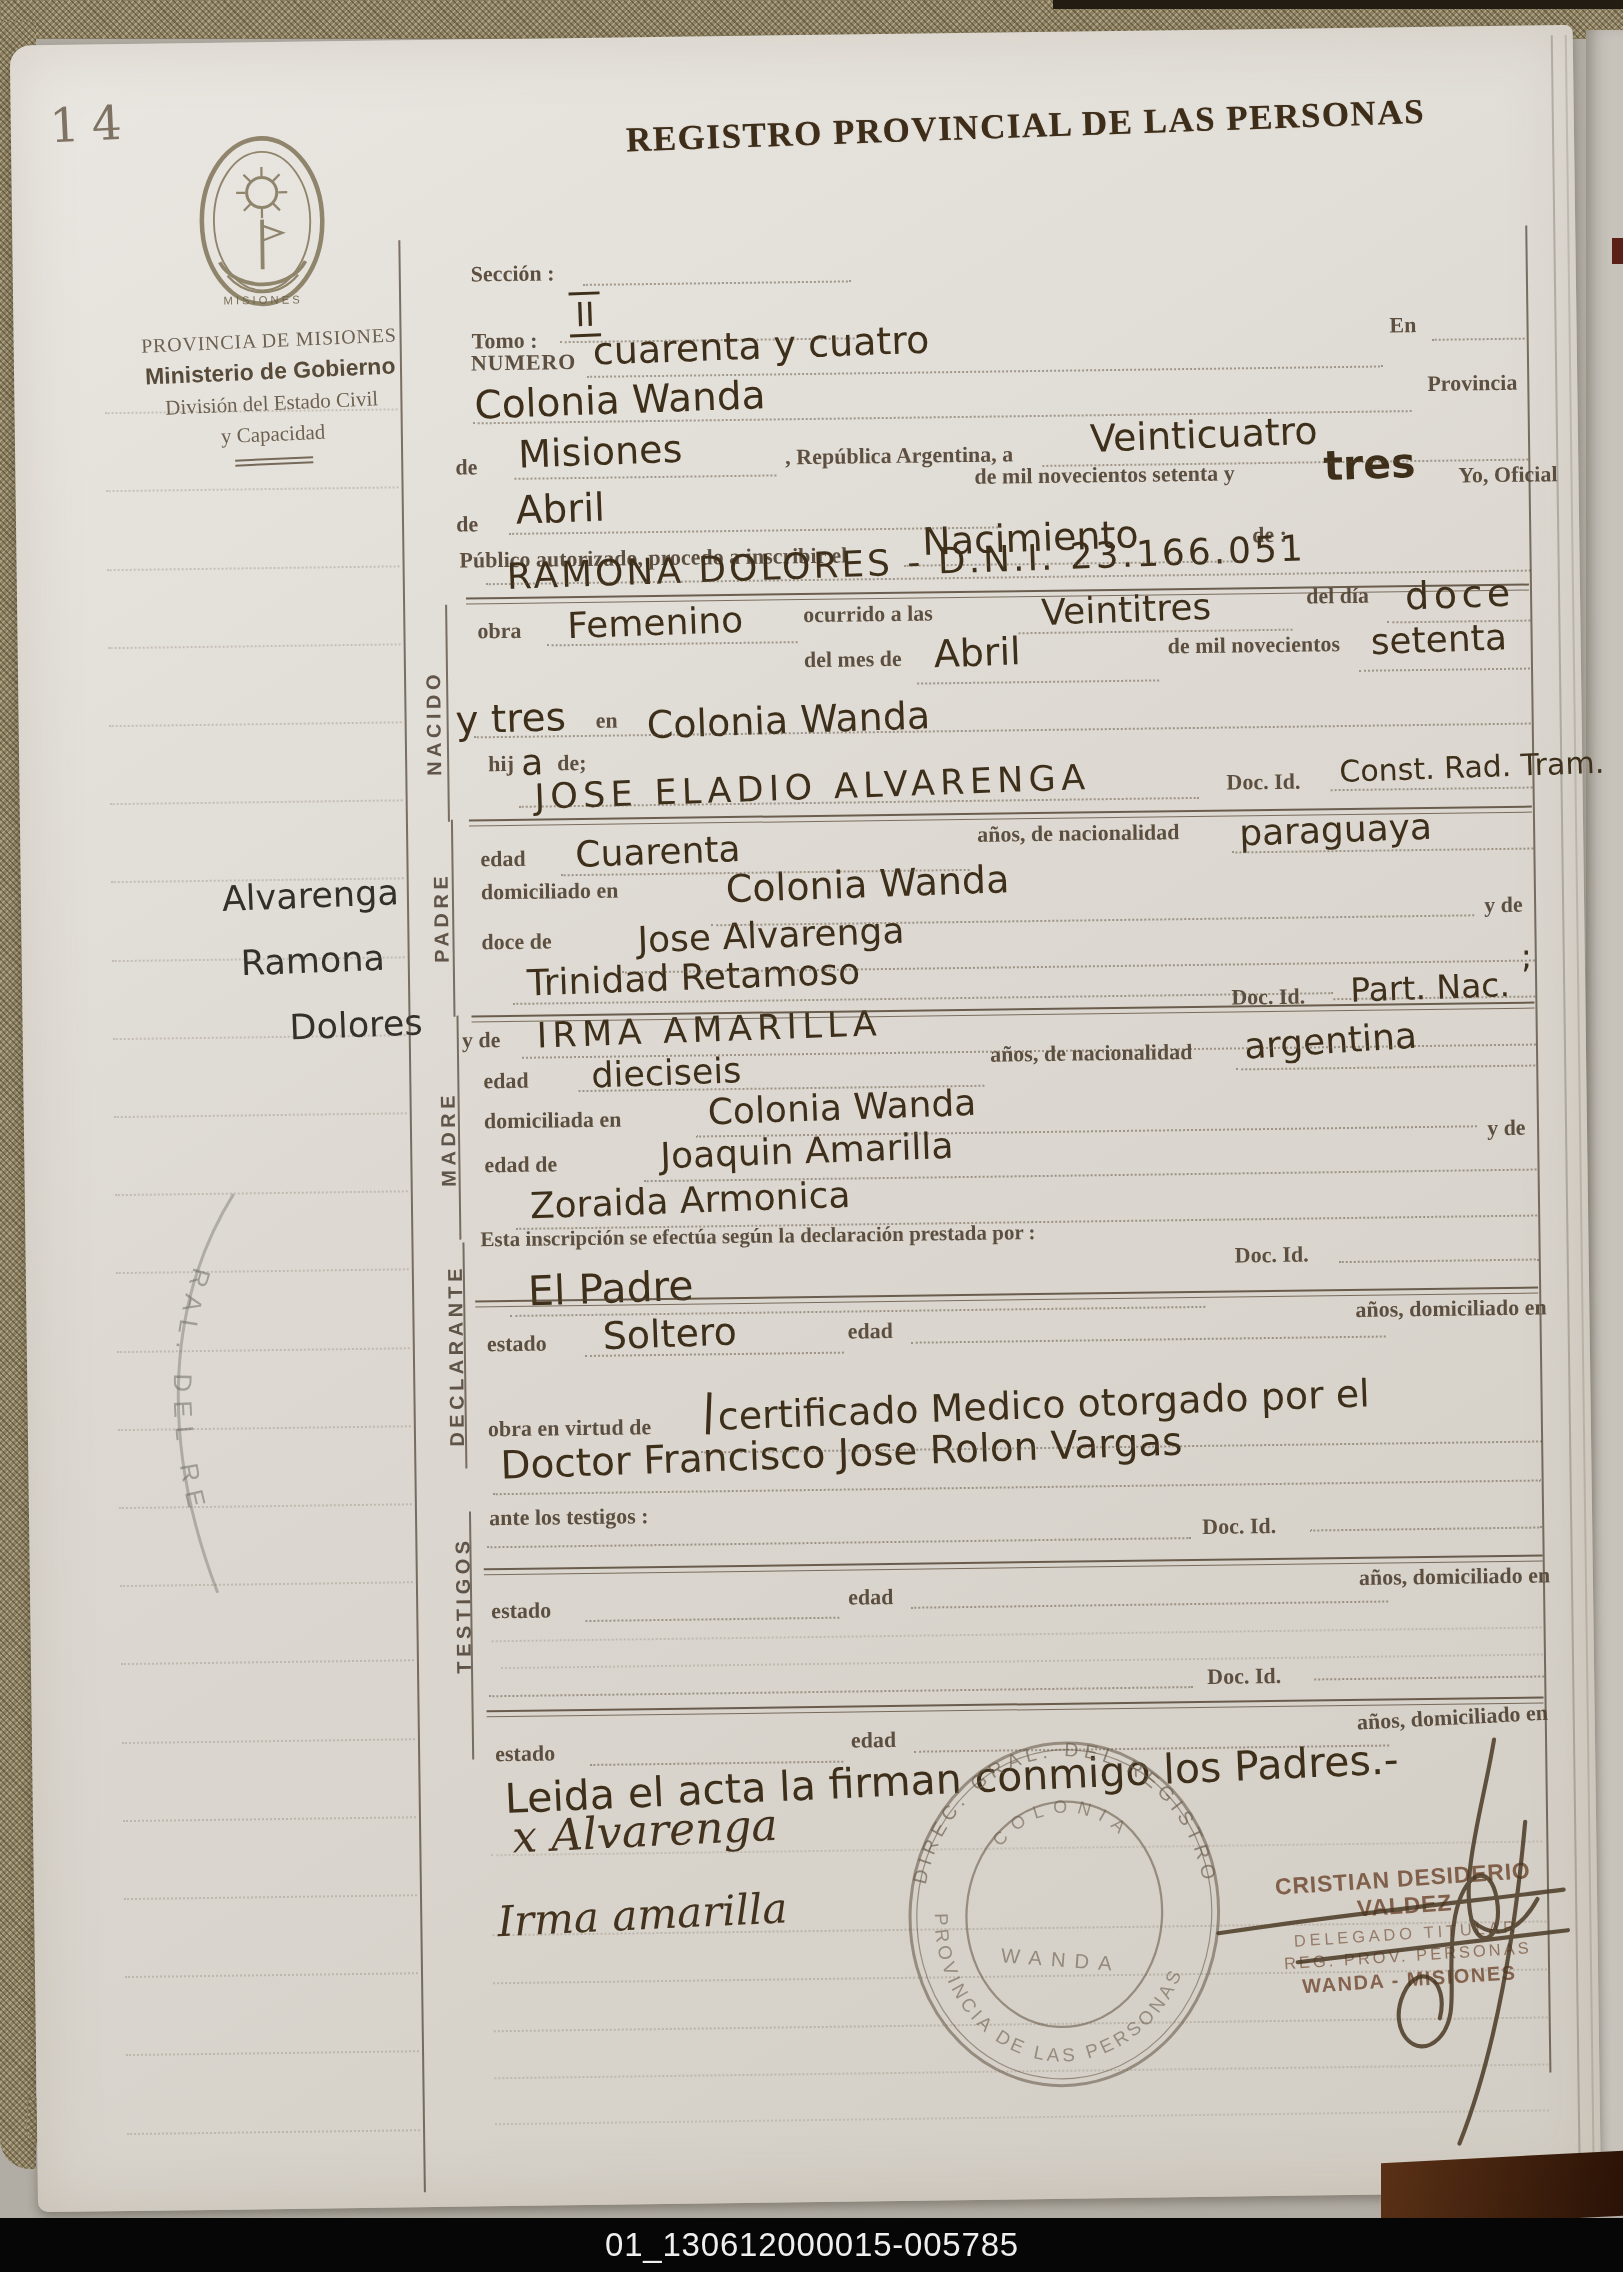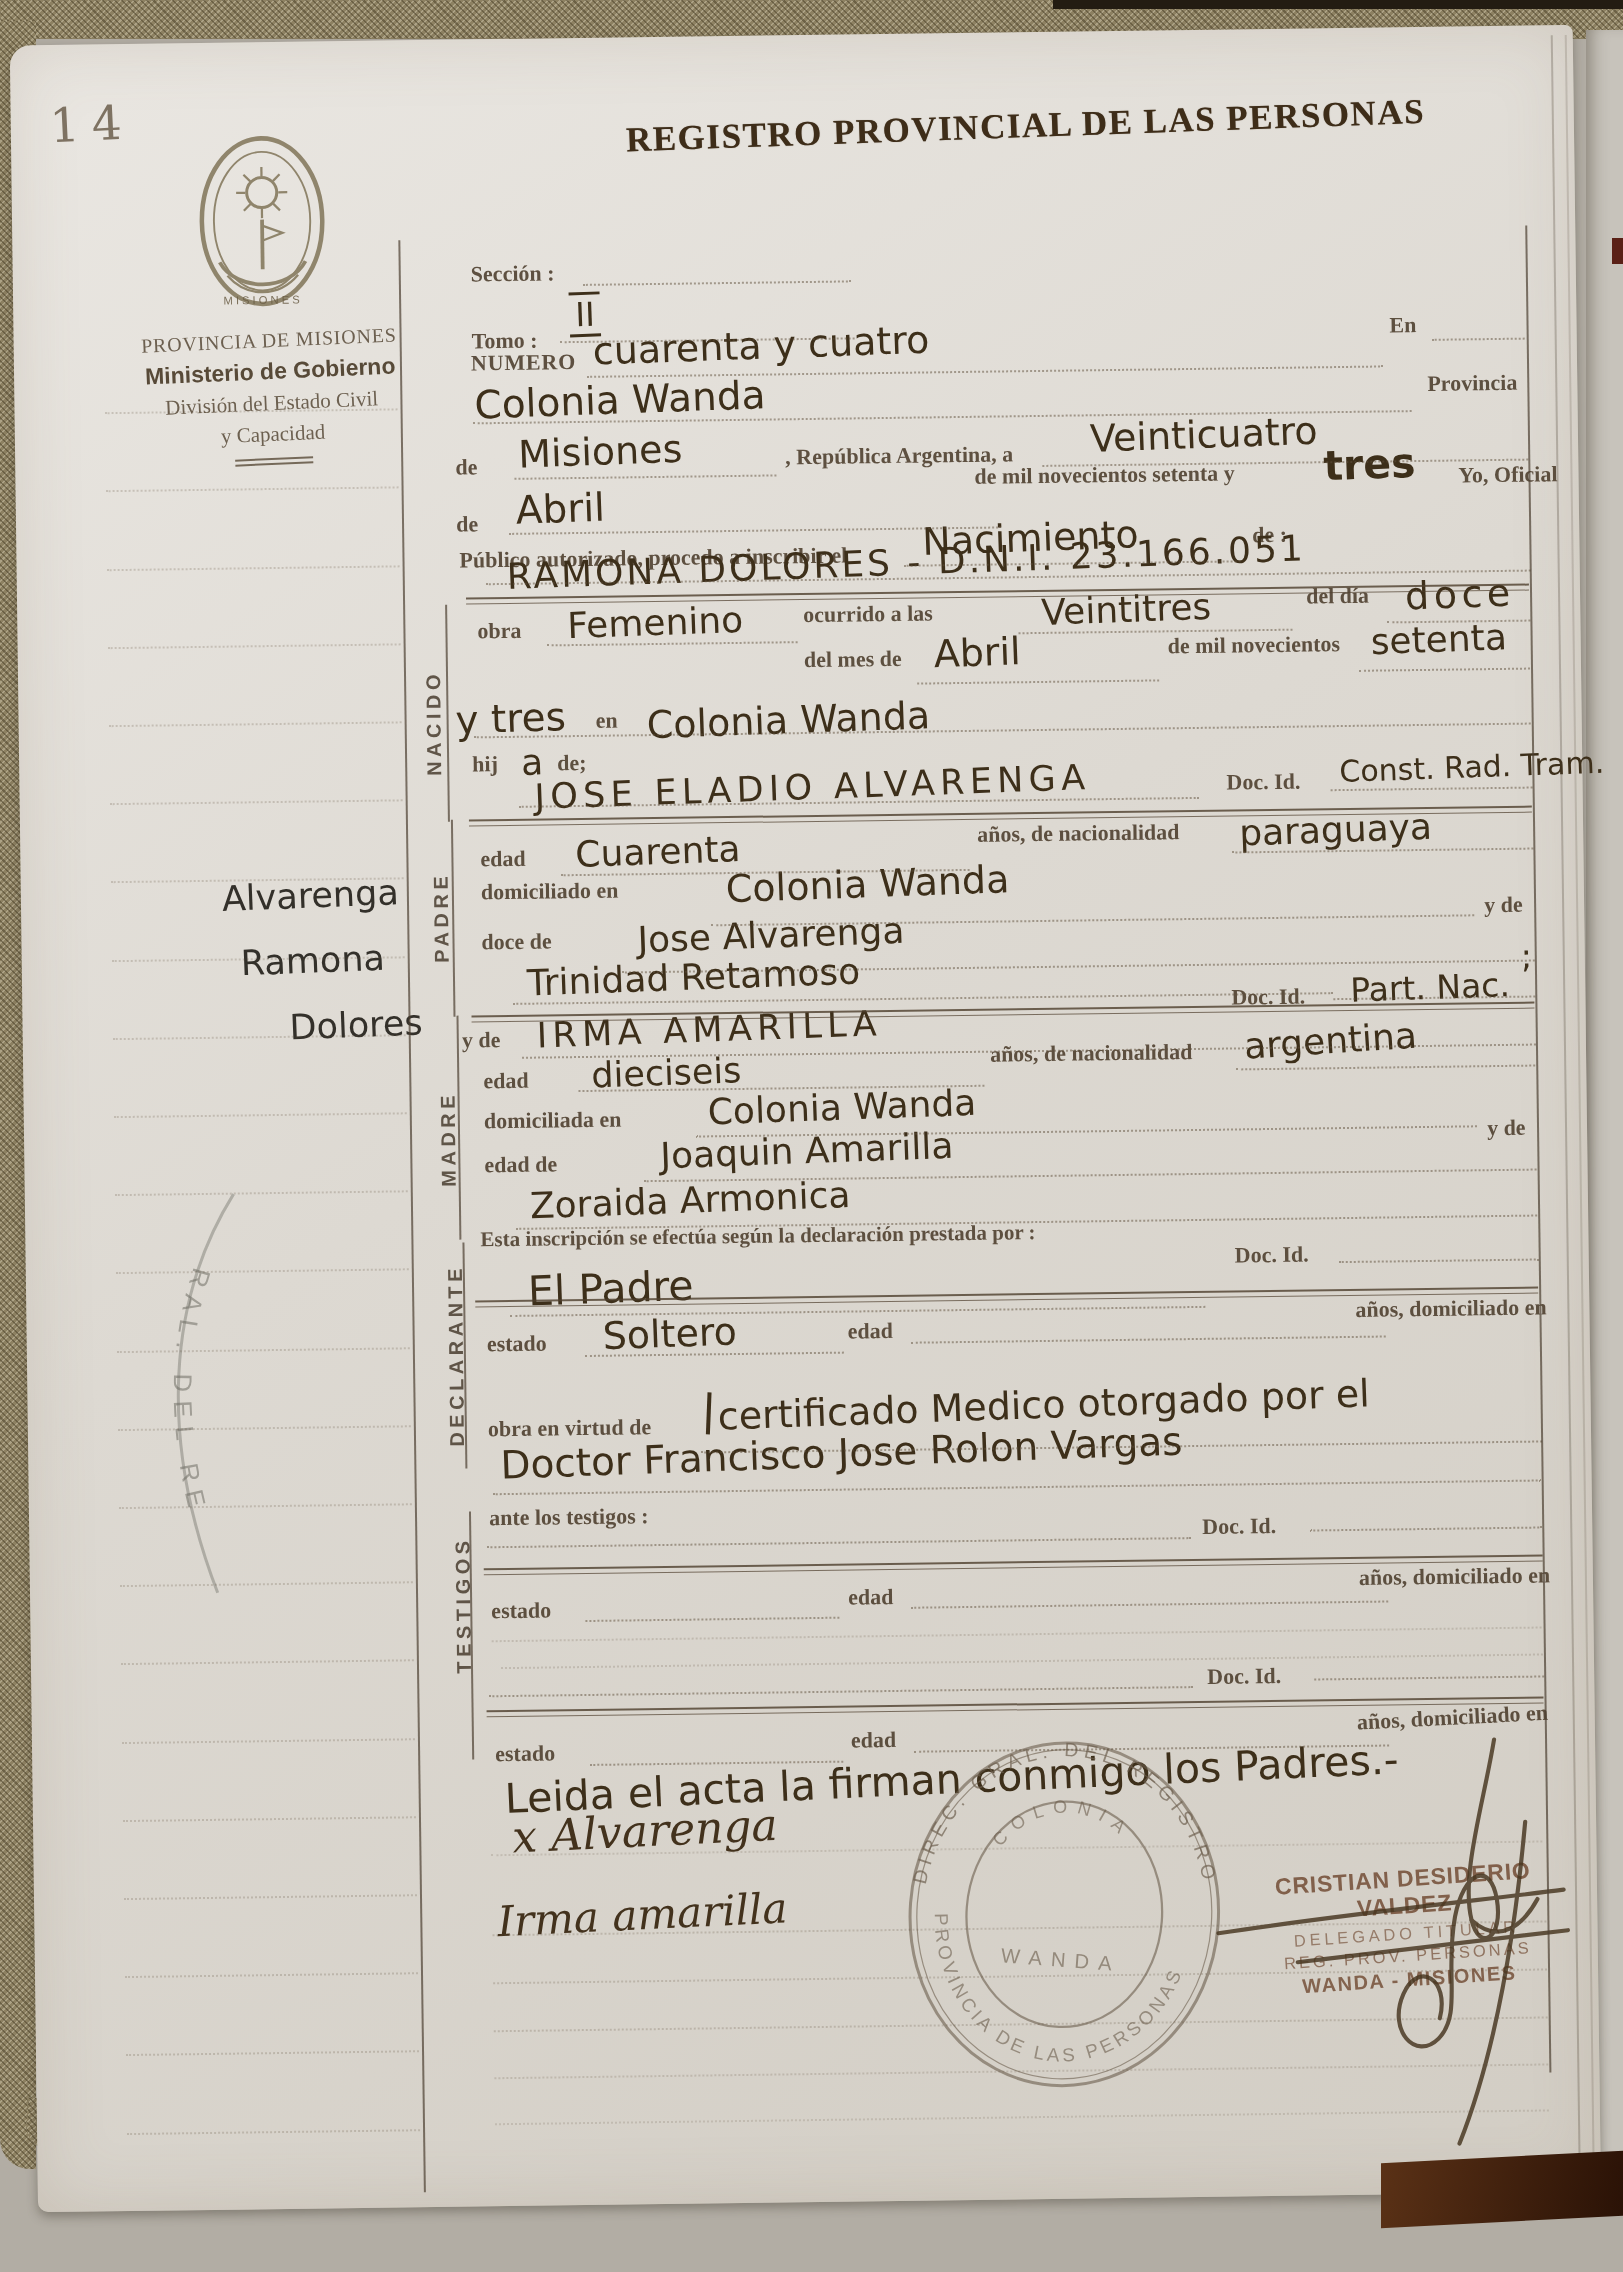--- a/index.html
+++ b/index.html
@@ -109,21 +109,21 @@
     <span class="pl" style="left:1466px;top:471px">Yo, Oficial</span>
     <span class="pl" style="left:463px;top:507px">de</span>
     <span class="pl" style="left:466px;top:543px">Público autorizado, procedo a inscribir el</span>
     <span class="pl" style="left:1259px;top:528px">de :</span>
     <span class="pl" style="left:483px;top:614px">obra</span>
     <span class="pl" style="left:809px;top:602px">ocurrido a las</span>
     <span class="pl" style="left:1312px;top:590px">del día</span>
     <span class="pl" style="left:809px;top:647px">del mes de</span>
     <span class="pl" style="left:1173px;top:638px">de mil novecientos</span>
     <span class="pl" style="left:600px;top:705px">en</span>
-    <span class="pl" style="left:476px;top:747px">hij</span>
+    <span class="pl" style="left:492px;top:747px">hij</span>
     <span class="pl" style="left:561px;top:747px">de;</span>
     <span class="pl" style="left:1230px;top:775px">Doc. Id.</span>
     <span class="pl" style="left:483px;top:842px">edad</span>
     <span class="pl" style="left:980px;top:824px">años, de nacionalidad</span>
     <span class="pl" style="left:483px;top:875px">domiciliado en</span>
     <span class="pl" style="left:1486px;top:901px">y de</span>
     <span class="pl" style="left:483px;top:925px">doce de</span>
     <span class="pl" style="left:1232px;top:990px">Doc. Id.</span>
     <span class="pl" style="left:462px;top:1023px">y de</span>
     <span class="pl" style="left:483px;top:1064px">edad</span>
@@ -324,14 +324,17 @@
       <div class="vl" style="left: 454px; top: 815px; height: 197px; opacity: 1;"></div>
       <div class="vl" style="left: 457px; top: 1011px; height: 224px; opacity: 1;"></div>
       <div class="vl" style="left: 460px; top: 1238px; height: 226px; opacity: 1;"></div>
       <div class="vl" style="left: 463px; top: 1507px; height: 248px; opacity: 1;"></div>
       <div class="vl" style="left: 1564px; top: 45px; height: 2143px; opacity: 0.4;"></div>
       <div class="vl" style="left: 1578px; top: 45px; height: 2148px; opacity: 0.25;"></div>
     </div>
 
   <div id="wedge" style="position:absolute;left:1381px;top:2157px;width:243px;height:65px;background:linear-gradient(100deg,#5a3116,#2a1206);transform:skewY(-3deg)"></div>
 
+  <div id="blackbar">
+    <span id="scanid">01_130612000015-005785</span>
+  </div>
 </div>
 
 
 </body></html>

